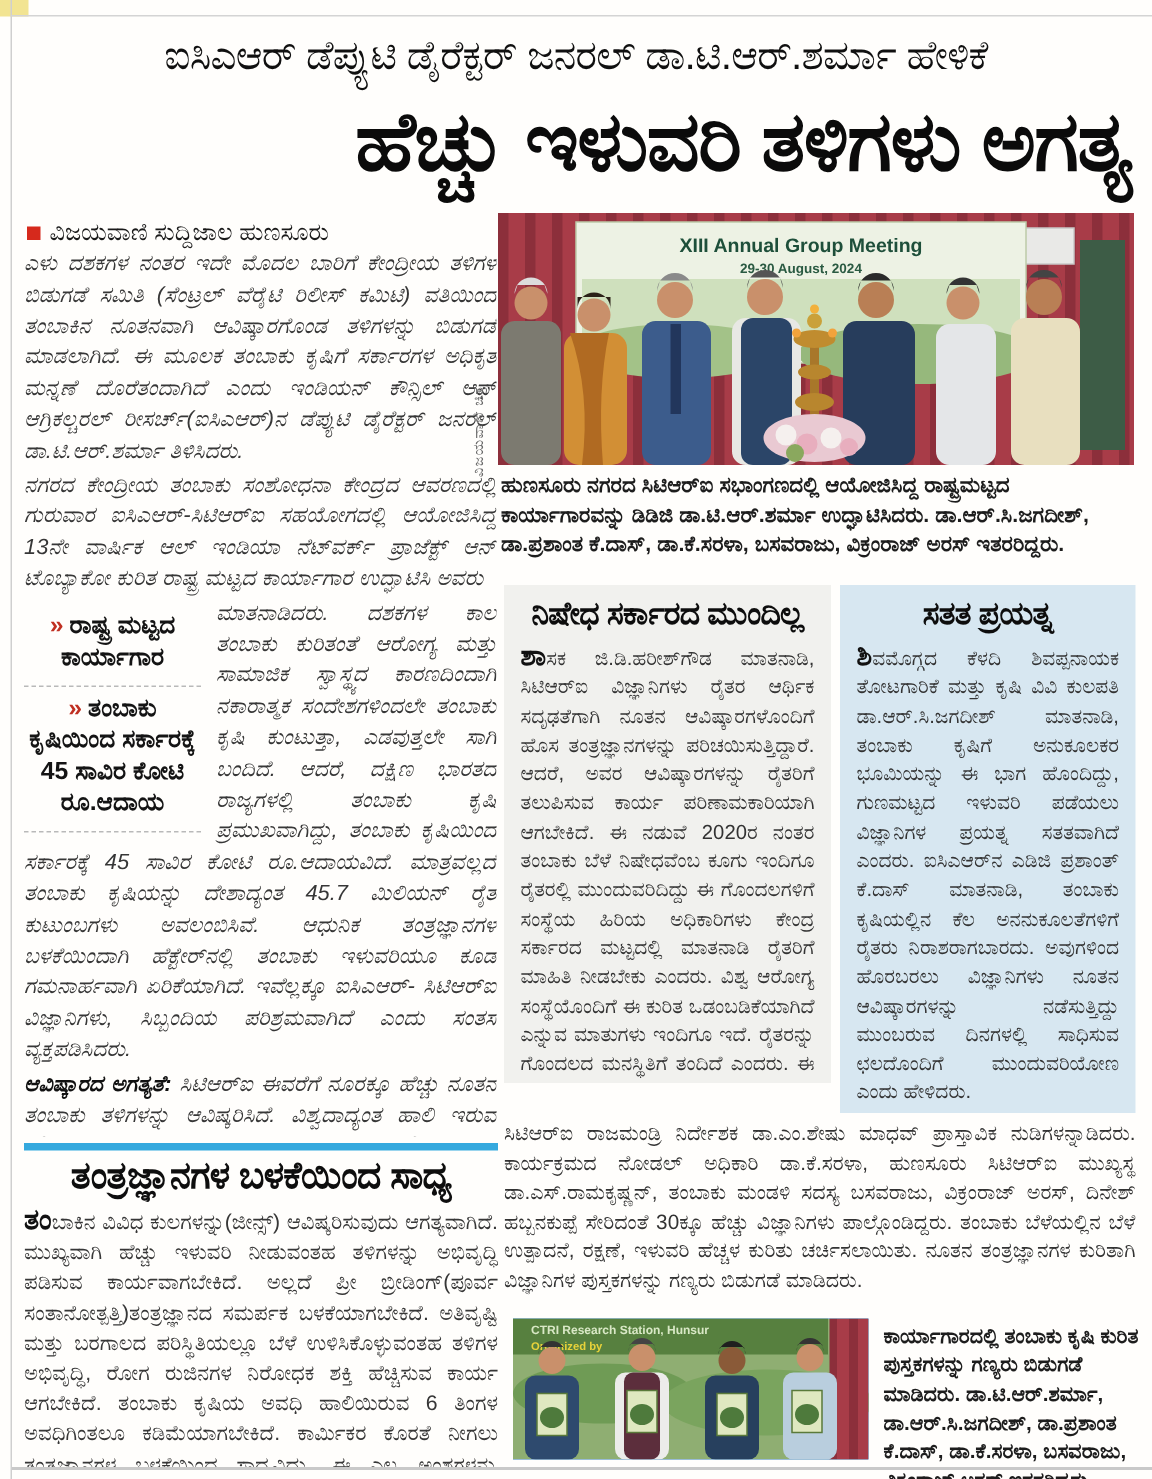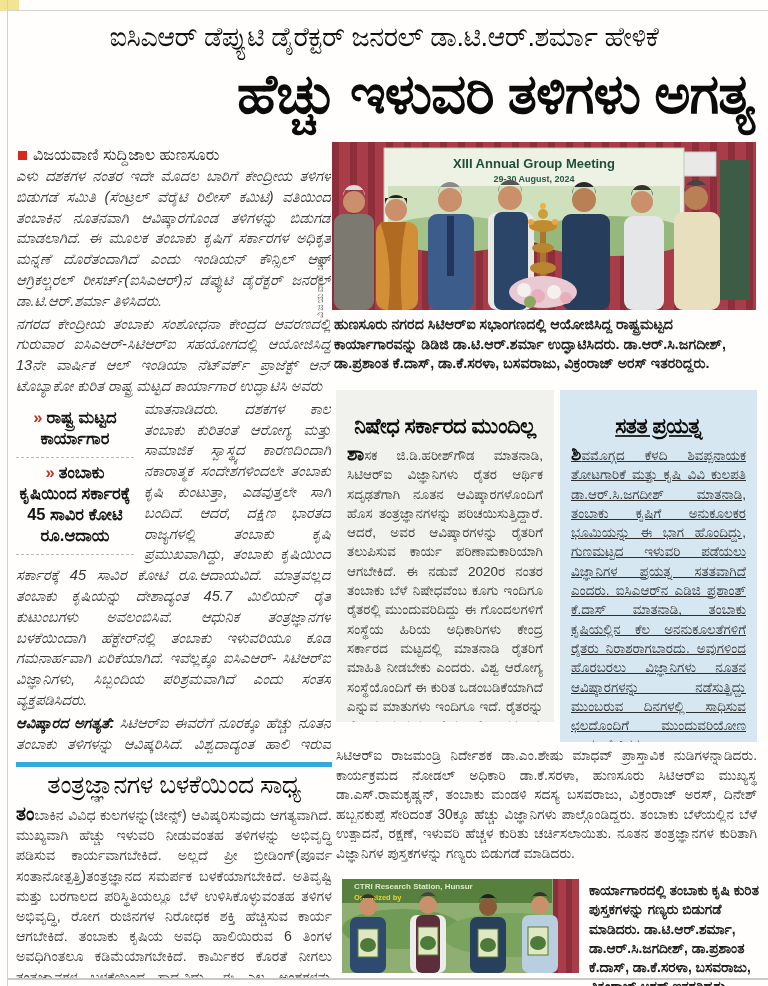--- a/index.html
+++ b/index.html
@@ -38,44 +38,44 @@
     font-size:16.5px;line-height:21px;font-weight:700;color:#141414;text-align:center;
     padding:4px 0 8px 0;border-bottom:1px dashed #b9b9b9;
   }
   .quote-item .chev{color:#c03022;margin-right:4px;font-weight:900;}
   .lead-label{font-weight:800;color:#111;}
 
   
   .tech-rule{position:absolute;left:16px;top:762px;width:316px;height:5px;background:#35a9de;}
   .tech-title{
     position:absolute;left:16px;top:770px;width:316px;text-align:center;
-    font-size:25px;font-weight:400;color:#0e0e0e;letter-spacing:-0.5px;
+    font-size:25px;font-weight:700;color:#0e0e0e;letter-spacing:-0.5px;
   }
   .tech-body{
     position:absolute;left:16px;top:804px;width:316px;height:176px;overflow:hidden;
     font-size:14.2px;line-height:20.2px;text-align:justify;color:#373737;
   }
   .initial-cap{font-size:19px;font-weight:700;color:#111;}
 
   
   .photo-credit{
     position:absolute;left:314px;top:146px;height:172px;
     writing-mode:vertical-rl;transform:rotate(180deg);
     font-size:9.5px;color:#666;letter-spacing:1px;text-align:left;
   }
   .top-photo{position:absolute;left:332px;top:142px;width:424px;height:168px;background:#84cc16;}
   .top-caption{
     position:absolute;left:334px;top:315px;width:424px;
     font-size:14.3px;line-height:19.5px;font-weight:600;color:#1d1d1d;text-align:left;
   }
 
   
-  .box{position:absolute;top:390px;overflow:hidden;padding:24px 11px;box-sizing:border-box;}
+  .box{position:absolute;top:390px;overflow:hidden;padding:8px 11px;box-sizing:border-box;}
   .box-ban{left:336px;width:218px;height:332px;background:#f1f1ee;}
-  .box-effort{left:560px;width:197px;height:352px;background:#d7e7f1;text-decoration:underline;}
+  .box-effort{left:560px;width:197px;height:352px;background:#d7e7f1;}
   .box-title{font-size:21px;font-weight:900;color:#0d0d0d;text-align:center;margin:0 0 6px 0;letter-spacing:-0.5px;}
   .box-body{font-size:13.5px;line-height:19.3px;text-align:justify;color:#333;}
 
   
   .book{position:absolute;left:336px;top:746px;width:421px;height:128px;overflow:hidden;
         font-size:13.8px;line-height:19.6px;text-align:justify;color:#333;}
   .book-label{
     float:left;width:104px;margin:2px 10px 2px 0;
     font-size:24px;line-height:30px;font-weight:900;color:#0d0d0d;text-align:center;
   }

